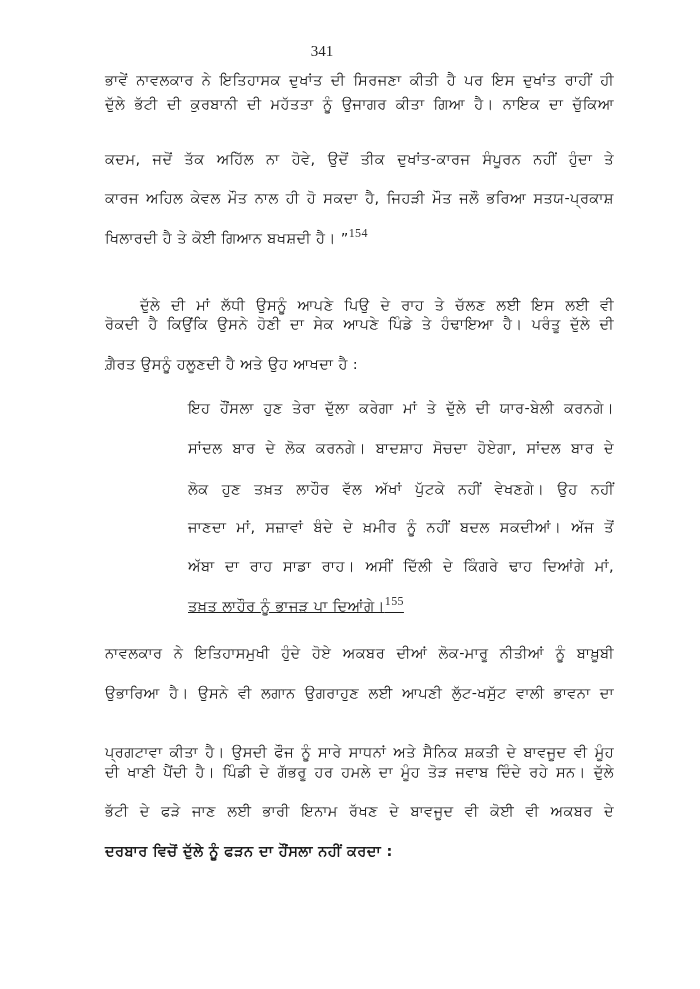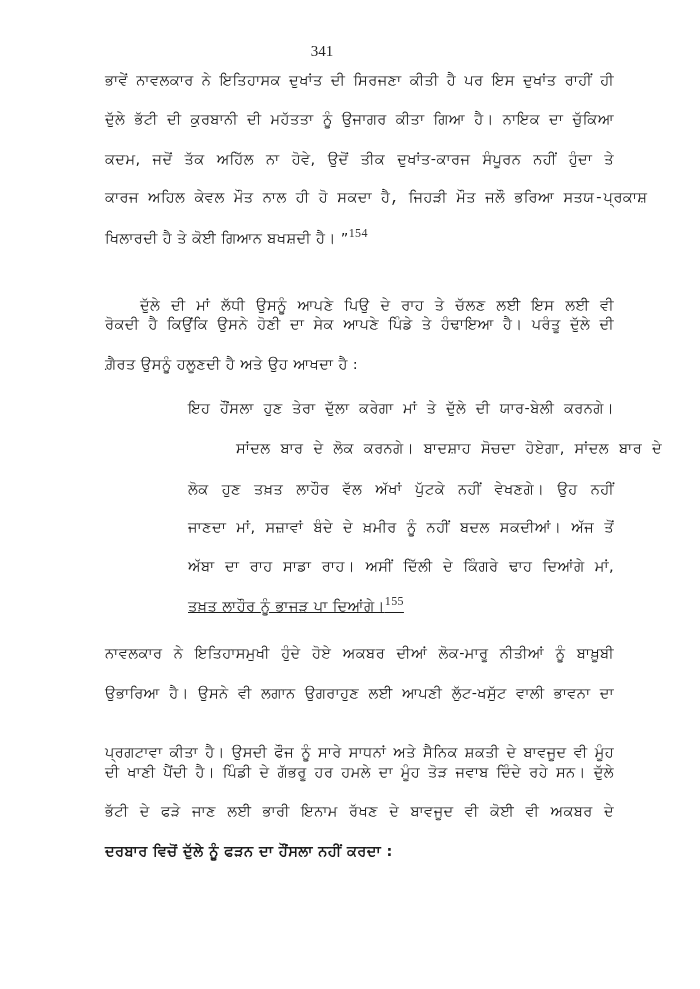--- a/index.html
+++ b/index.html
@@ -51,37 +51,37 @@
 </style>
 </head>
 <body>
 
 <div>
 
   <div class="page-number">341</div>
 
   <div>
     <div class="line body-line just" style="top:70px;">ਭਾਵੇਂ ਨਾਵਲਕਾਰ ਨੇ ਇਤਿਹਾਸਕ ਦੁਖਾਂਤ ਦੀ ਸਿਰਜਣਾ ਕੀਤੀ ਹੈ ਪਰ ਇਸ ਦੁਖਾਂਤ ਰਾਹੀਂ ਹੀ</div>
-    <div class="line body-line just" style="top:109px;">ਦੁੱਲੇ ਭੱਟੀ ਦੀ ਕੁਰਬਾਨੀ ਦੀ ਮਹੱਤਤਾ ਨੂੰ ਉਜਾਗਰ ਕੀਤਾ ਗਿਆ ਹੈ। ਨਾਇਕ ਦਾ ਚੁੱਕਿਆ</div>
+    <div class="line body-line just" style="top:94px;">ਦੁੱਲੇ ਭੱਟੀ ਦੀ ਕੁਰਬਾਨੀ ਦੀ ਮਹੱਤਤਾ ਨੂੰ ਉਜਾਗਰ ਕੀਤਾ ਗਿਆ ਹੈ। ਨਾਇਕ ਦਾ ਚੁੱਕਿਆ</div>
     <div class="line body-line just" style="top:149px;">ਕਦਮ, ਜਦੋਂ ਤੱਕ ਅਹਿੱਲ ਨਾ ਹੋਵੇ, ਉਦੋਂ ਤੀਕ ਦੁਖਾਂਤ-ਕਾਰਜ ਸੰਪੂਰਨ ਨਹੀਂ ਹੁੰਦਾ ਤੇ</div>
-    <div class="line body-line just" style="top:188px;font-family:Liberation Mono, monospace;">ਕਾਰਜ ਅਹਿਲ ਕੇਵਲ ਮੌਤ ਨਾਲ ਹੀ ਹੋ ਸਕਦਾ ਹੈ, ਜਿਹੜੀ ਮੌਤ ਜਲੌ ਭਰਿਆ ਸਤਯ-ਪ੍ਰਕਾਸ਼</div>
+    <div class="line body-line just" style="top:188px;">ਕਾਰਜ ਅਹਿਲ ਕੇਵਲ ਮੌਤ ਨਾਲ ਹੀ ਹੋ ਸਕਦਾ ਹੈ, ਜਿਹੜੀ ਮੌਤ ਜਲੌ ਭਰਿਆ ਸਤਯ-ਪ੍ਰਕਾਸ਼</div>
     <div class="line body-line" style="top:228px;">
       <span>ਖਿਲਾਰਦੀ ਹੈ ਤੇ ਕੋਈ ਗਿਆਨ ਬਖਸ਼ਦੀ ਹੈ। ”</span><sup class="fn">154</sup>
     </div>
   </div>
 
   <div>
     <div class="line indent-line just" style="top:275px;">ਦੁੱਲੇ ਦੀ ਮਾਂ ਲੱਧੀ ਉਸਨੂੰ ਆਪਣੇ ਪਿਉ ਦੇ ਰਾਹ ਤੇ ਚੱਲਣ ਲਈ ਇਸ ਲਈ ਵੀ</div>
     <div class="line body-line just" style="top:314px;">ਰੋਕਦੀ ਹੈ ਕਿਉਂਕਿ ਉਸਨੇ ਹੋਣੀ ਦਾ ਸੇਕ ਆਪਣੇ ਪਿੰਡੇ ਤੇ ਹੰਢਾਇਆ ਹੈ। ਪਰੰਤੂ ਦੁੱਲੇ ਦੀ</div>
     <div class="line body-line" style="top:354px;">ਗ਼ੈਰਤ ਉਸਨੂੰ ਹਲੂਣਦੀ ਹੈ ਅਤੇ ਉਹ ਆਖਦਾ ਹੈ :</div>
   </div>
 
   <div>
     <div class="line quote-line just" style="top:398px;">ਇਹ ਹੌਂਸਲਾ ਹੁਣ ਤੇਰਾ ਦੁੱਲਾ ਕਰੇਗਾ ਮਾਂ ਤੇ ਦੁੱਲੇ ਦੀ ਯਾਰ-ਬੇਲੀ ਕਰਨਗੇ।</div>
-    <div class="line quote-line just" style="top:438px;margin-left:48px;">ਸਾਂਦਲ ਬਾਰ ਦੇ ਲੋਕ ਕਰਨਗੇ। ਬਾਦਸ਼ਾਹ ਸੋਚਦਾ ਹੋਏਗਾ, ਸਾਂਦਲ ਬਾਰ ਦੇ</div>
+    <div class="line quote-line just" style="top:438px;">ਸਾਂਦਲ ਬਾਰ ਦੇ ਲੋਕ ਕਰਨਗੇ। ਬਾਦਸ਼ਾਹ ਸੋਚਦਾ ਹੋਏਗਾ, ਸਾਂਦਲ ਬਾਰ ਦੇ</div>
     <div class="line quote-line just" style="top:479px;">ਲੋਕ ਹੁਣ ਤਖ਼ਤ ਲਾਹੌਰ ਵੱਲ ਅੱਖਾਂ ਪੁੱਟਕੇ ਨਹੀਂ ਵੇਖਣਗੇ। ਉਹ ਨਹੀਂ</div>
     <div class="line quote-line just" style="top:517px;">ਜਾਣਦਾ ਮਾਂ, ਸਜ਼ਾਵਾਂ ਬੰਦੇ ਦੇ ਖ਼ਮੀਰ ਨੂੰ ਨਹੀਂ ਬਦਲ ਸਕਦੀਆਂ। ਅੱਜ ਤੋਂ</div>
     <div class="line quote-line just" style="top:556px;">ਅੱਬਾ ਦਾ ਰਾਹ ਸਾਡਾ ਰਾਹ। ਅਸੀਂ ਦਿੱਲੀ ਦੇ ਕਿੰਗਰੇ ਢਾਹ ਦਿਆਂਗੇ ਮਾਂ,</div>
     <div class="line quote-line" style="top:596px;text-decoration:underline;">
       <span>ਤਖ਼ਤ ਲਾਹੌਰ ਨੂੰ ਭਾਜੜ ਪਾ ਦਿਆਂਗੇ।</span><sup class="fn">155</sup>
     </div>
   </div>
 
   <div>
     <div class="line body-line just" style="top:643px;">ਨਾਵਲਕਾਰ ਨੇ ਇਤਿਹਾਸਮੁਖੀ ਹੁੰਦੇ ਹੋਏ ਅਕਬਰ ਦੀਆਂ ਲੋਕ-ਮਾਰੂ ਨੀਤੀਆਂ ਨੂੰ ਬਾਖ਼ੂਬੀ</div>

